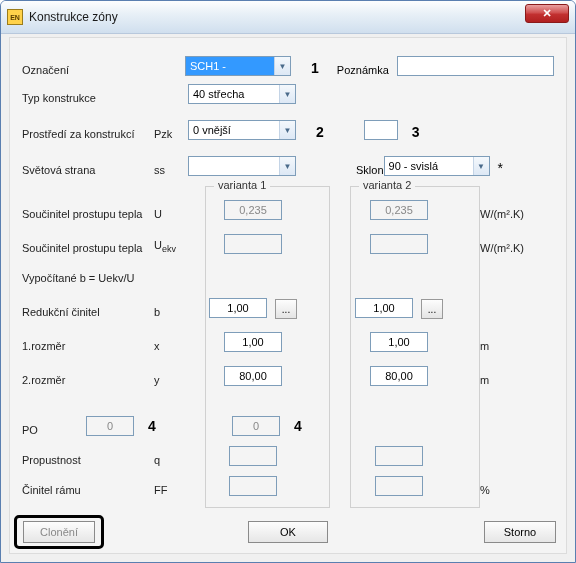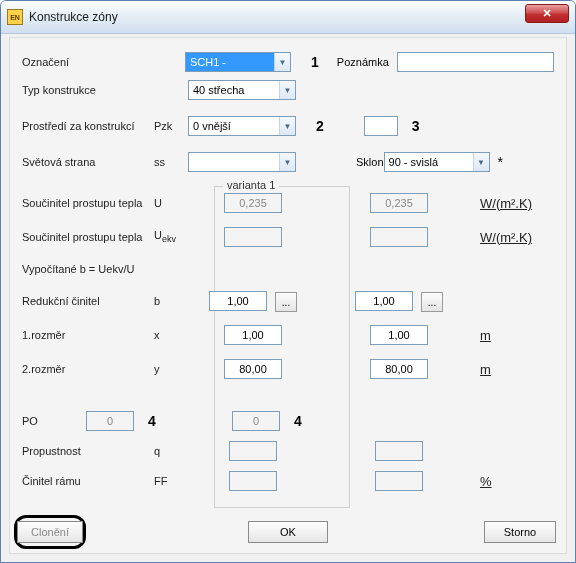--- a/index.html
+++ b/index.html
@@ -55,21 +55,21 @@
   .content {
     position: absolute;
     left: 8px; right: 8px; top: 36px; bottom: 8px;
     background: #f4f4f4;
     border: 1px solid #dcdcdc;
     padding: 10px 12px 12px 12px;
   }
   .row {
     height: 28px;
     display: flex;
-    align-items: center;
+    align-items: flex-end;
     position: relative;
   }
   .lbl { width: 132px; color: #222; }
   .sym { width: 34px; color: #222; }
   .sym sub { font-size: 9px; }
   .combo {
     height: 20px;
     background: #fff;
     border: 1px solid #7e9db9;
     display: inline-flex;
@@ -128,35 +128,35 @@
     font-size: 10px;
     display: inline-flex; align-items: center; justify-content: center;
     cursor: pointer;
     transform: translateY(1px);
   }
   .annot {
     font-weight: bold;
     font-size: 14px;
     color: #000;
   }
-  .unit { font-size: 13px; color: #222; text-decoration: underline; }
+  .unit { font-size: 11px; color: #222; }
   .btn {
     height: 22px;
     border: 1px solid #8a8a8a;
     background: linear-gradient(to bottom,#fdfdfd,#e6e6e6);
     font-size: 11px;
     display: inline-flex; align-items: center; justify-content: center;
     cursor: pointer;
   }
   .clone-wrap {
     position: absolute;
     left: 4px; bottom: 4px;
-    width: 72px; height: 34px;
+    width: 90px; height: 34px;
     border: 3px solid #000;
-    border-radius: 12px;
+    border-radius: 5px;
     display: flex; align-items: center; justify-content: center;
   }
 </style>
 </head>
 <body>
 
 <div class="window">
   <div class="titlebar">
     <div class="app-icon">EN</div>
     <div class="title-text">Konstrukce zóny</div>
@@ -212,22 +212,25 @@
         <span class="arrow">▼</span>
       </div>
       <span style="margin-left:60px">Sklon</span>
       <div class="combo" style="width:106px;">
         <span>90 - svislá</span>
         <span class="arrow">▼</span>
       </div>
       <span style="margin-left:8px;font-size:14px">*</span>
     </div>
 
-    <div class="group" style="left:204px; top:148px; width:136px; height:322px">
+    <div class="group" style="left:195px; top:148px; width:125px; height:322px">
       <div class="group-lbl">varianta 1</div>
+    </div>
+    <div class="group" style="left:340px; top:148px; width:130px; height:322px">
+      <div class="group-lbl">varianta 2</div>
     </div>
 
     <div style="position:absolute; left:12px; top:148px; right:12px">
 
       <div class="row" style="height:34px">
         <div class="lbl">Součinitel prostupu tepla</div>
         <div class="sym">U</div>
         <div style="width:130px;text-align:center">
           <input class="num-input ro" readonly="" value="0,235" style="">
         </div>

